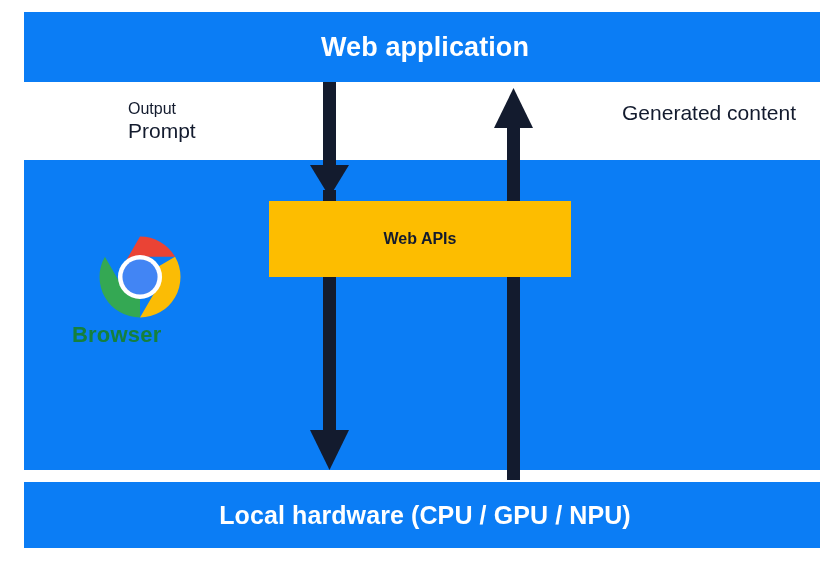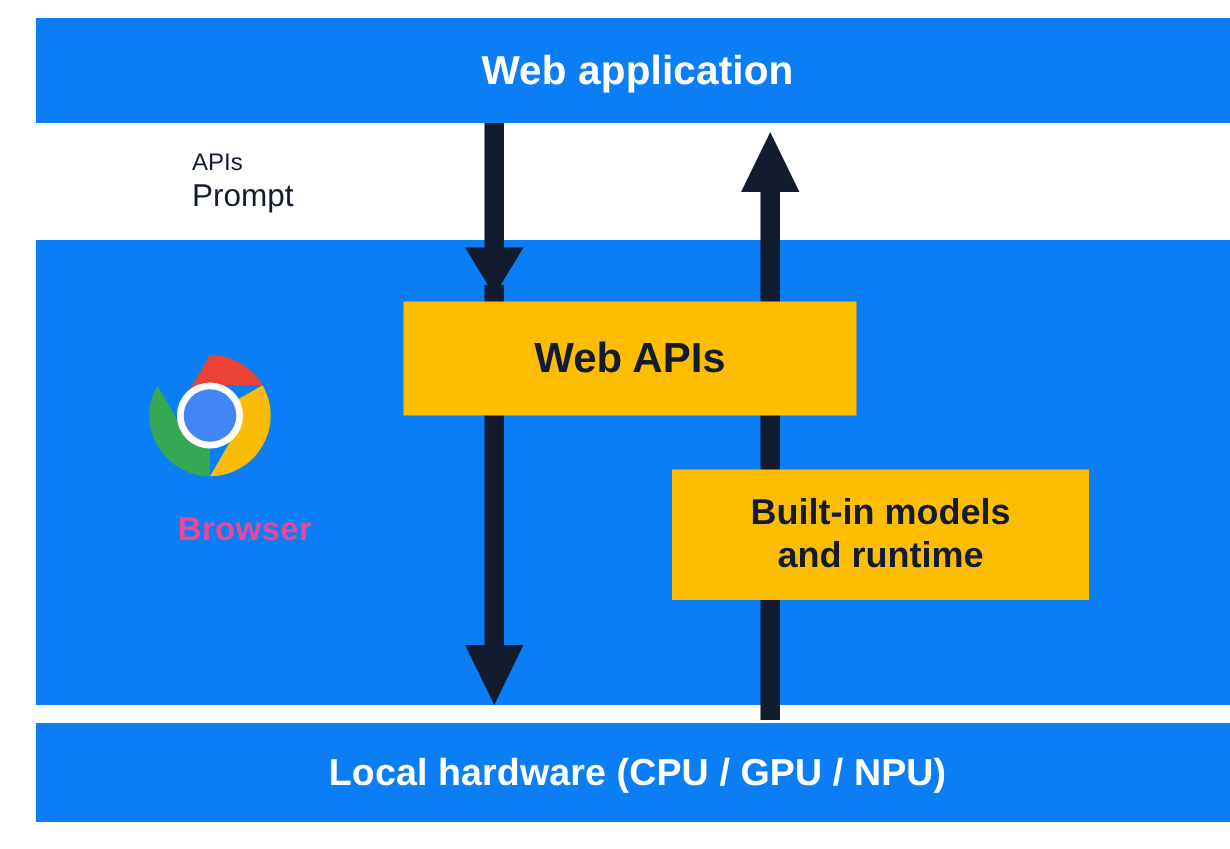--- a/index.html
+++ b/index.html
@@ -44,30 +44,30 @@
   
   .ybox{
     position:absolute;
     background:var(--yellow,#FDBD00);
     display:flex;align-items:center;justify-content:center;
     text-align:center;
     color:#131B2E;
     font-weight:bold;
     line-height:1.18;
   }
-  #box-webapis{left:253px;top:201px;width:302px;height:76px;font-size:28px;}
+  #box-webapis{left:253px;top:201px;width:302px;height:76px;font-size:16px;}
   #box-builtin{left:432px;top:313px;width:278px;height:87px;font-size:24px;}
   .ybox span{display:block;}
 
   
   #browser-group{position:absolute;left:56px;top:232px;width:136px;}
   #chrome-logo{width:90px;height:90px;margin:0 auto;display:block;}
   #browser-label{
-    display:block;text-align:right;margin-top:18px;
-    color:#ec4899;font-size:22px;font-weight:bold;letter-spacing:0.2px;
+    display:block;text-align:left;
+    color:#15803d;font-size:22px;font-weight:bold;letter-spacing:0.2px;
   }
 </style>
 </head>
 <body>
 
 <div id="stage">
 
   <div class="band" id="band-top">
     <span class="band-title">Web application</span>
   </div>
@@ -87,37 +87,32 @@
       <polygon points="294,430 333,430 313.5,470" fill="#131B2E"></polygon>
     </g>
 
     <g>
       <rect x="491" y="105" width="13" height="375" fill="#131B2E"></rect>
       <polygon points="478,128 517,128 497.5,88" fill="#131B2E"></polygon>
     </g>
   </svg>
 
   <div class="lbl-block" id="lbl-input">
-    <span class="lbl-small">APIs</span>
+    <span class="lbl-small">Output</span>
     <span class="lbl-big">Prompt</span>
   </div>
 
   <div class="lbl-block" id="lbl-output">
+    <span class="lbl-big">Generated content</span>
   </div>
 
   <div class="ybox" id="box-webapis">
     <span>Web APIs</span>
   </div>
 
-  <div class="ybox" id="box-builtin">
-    <div>
-      <span>Built-in models</span>
-      <span>and runtime</span>
-    </div>
-  </div>
 
   <div id="browser-group">
     <svg id="chrome-logo" viewBox="0 0 100 100">
 
       <path d="M50 5 A45 45 0 0 1 88.97 27.5 L50 27.5 A22.5 22.5 0 0 0 30.5 38.75 Z" fill="#EA4335"></path>
 
       <path d="M88.97 27.5 A45 45 0 0 1 50 95 L69.5 61.25 A22.5 22.5 0 0 0 69.5 38.75 Z" fill="#FBBC05"></path>
 
       <path d="M50 95 A45 45 0 0 1 11.03 27.5 L30.5 61.25 A22.5 22.5 0 0 0 50 72.5 Z" fill="#34A853"></path>
 

